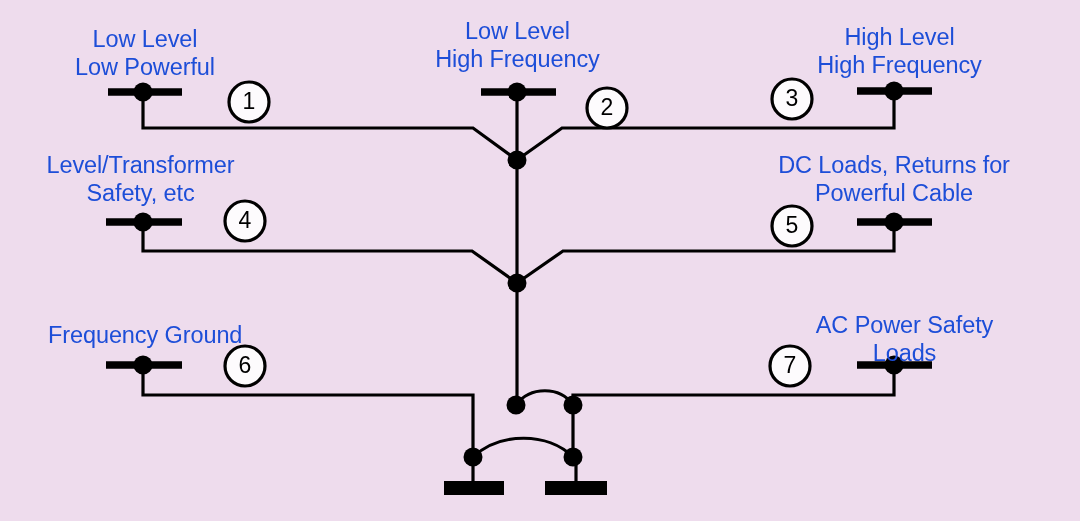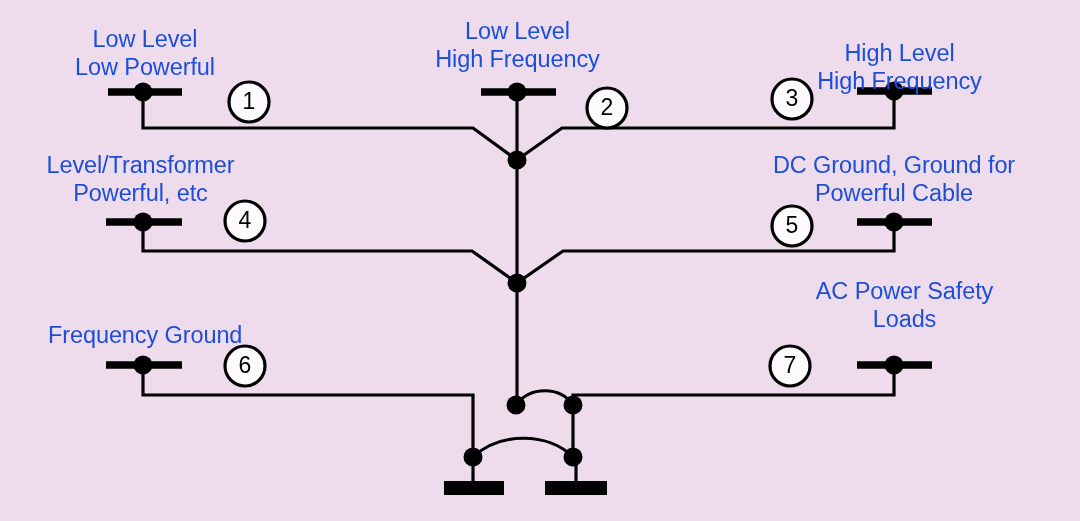--- a/index.html
+++ b/index.html
@@ -153,34 +153,34 @@
 
   <div id="labels-layer">
       <div class="label-text" style="left: 60px; top: 26px; width: 170px;">
         <div>Low Level</div>
         <div>Low Powerful</div>
       </div>
       <div class="label-text" style="left: 430px; top: 18px; width: 175px;">
         <div>Low Level</div>
         <div>High Frequency</div>
       </div>
-      <div class="label-text" style="left: 812px; top: 40px; width: 175px;">
+      <div class="label-text" style="left: 812px; top: 24px; width: 175px;">
         <div>High Level</div>
         <div>High Frequency</div>
       </div>
       <div class="label-text" style="left: 38px; top: 152px; width: 205px;">
         <div>Level/Transformer</div>
-        <div>Powerful, etc</div>
+        <div>Safety, etc</div>
       </div>
       <div class="label-text" style="left: 760px; top: 152px; width: 268px;">
-        <div>DC Ground, Ground for</div>
+        <div>DC Loads, Returns for</div>
         <div>Powerful Cable</div>
       </div>
       <div class="label-text" style="left: 48px; top: 322px; width: 185px;">
         <div>Frequency Ground</div>
       </div>
-      <div class="label-text" style="left: 812px; top: 278px; width: 185px; text-align: center;">
+      <div class="label-text" style="left: 812px; top: 312px; width: 185px; text-align: center;">
         <div>AC Power Safety</div>
         <div>Loads</div>
       </div>
     </div>
 
 </div>
 
 </body></html>

